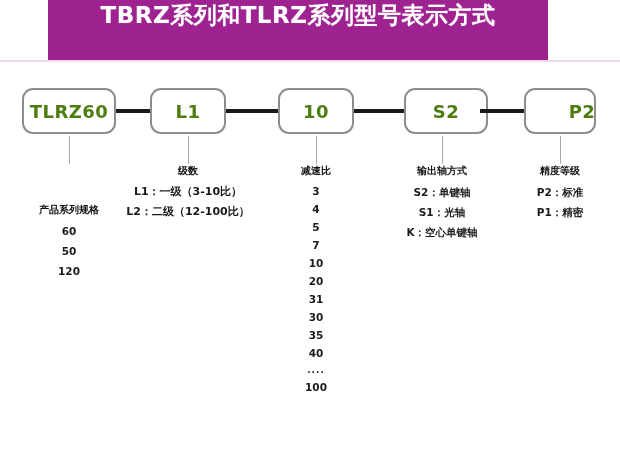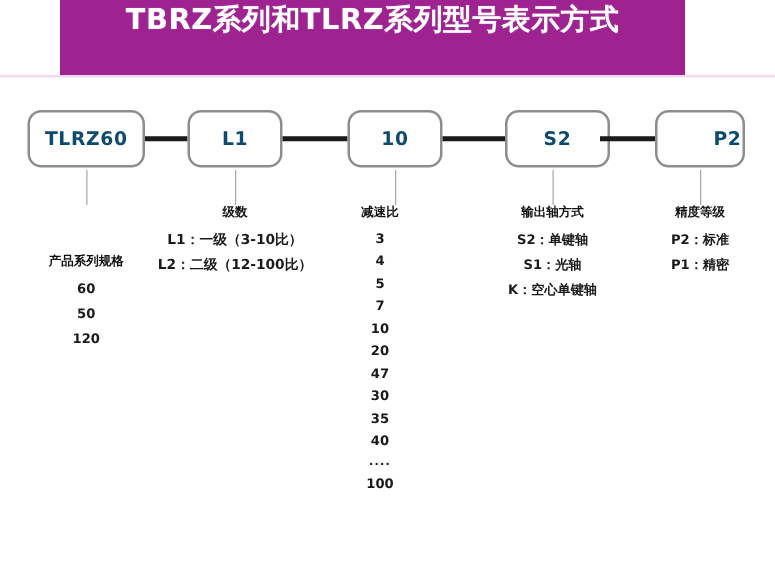--- a/index.html
+++ b/index.html
@@ -58,23 +58,23 @@
     height: 46px;
     border: 2px solid #8d8d8d;
     border-radius: 11px;
     background: #ffffff;
     display: flex;
     align-items: center;
     justify-content: center;
     box-sizing: border-box;
   }
   .code-box span {
-    font-size: 15px;
-    font-weight: bold;
-    color: #0c4a6e;
+    font-size: 18px;
+    font-weight: bold;
+    color: #4d7c0f;
     letter-spacing: 0.5px;
   }
   .b1 { left: 22px;  width: 94px; }
   .b2 { left: 150px; width: 76px; }
   .b3 { left: 278px; width: 76px; }
   .b4 { left: 404px; width: 84px; }
   .b5 { left: 524px; width: 72px; padding-left: 44px; }
 
   .connector {
     position: absolute;
@@ -129,21 +129,21 @@
     white-space: nowrap;
   }
   .col-item.dots {
     letter-spacing: 1px;
     font-size: 9px;
     line-height: 16px;
   }
 
   .col1 { left: 9px;   width: 120px; margin-top: 39px; }
   .col2 { left: 108px; width: 160px; }
-  .col3 { left: 264px; width: 80px;  }
+  .col3 { left: 276px; width: 80px;  }
   .col4 { left: 382px; width: 120px; }
   .col5 { left: 500px; width: 120px; }
 
   .col1 .col-item { line-height: 20px; }
   .col2 .col-item { line-height: 20px; font-size: 11px; }
   .col4 .col-item { line-height: 20px; }
   .col5 .col-item { line-height: 20px; }
 </style>
 </head>
 <body>
@@ -201,21 +201,21 @@
   </div>
 
   <div class="col col3">
     <div class="col-head">减速比</div>
     <div class="col-item">3</div>
     <div class="col-item">4</div>
     <div class="col-item">5</div>
     <div class="col-item">7</div>
     <div class="col-item">10</div>
     <div class="col-item">20</div>
-    <div class="col-item">47</div>
+    <div class="col-item">31</div>
     <div class="col-item">30</div>
     <div class="col-item">35</div>
     <div class="col-item">40</div>
     <div class="col-item dots">....</div>
     <div class="col-item">100</div>
   </div>
 
   <div class="col col4">
     <div class="col-head">输出轴方式</div>
     <div class="col-item">S2：单键轴</div>

